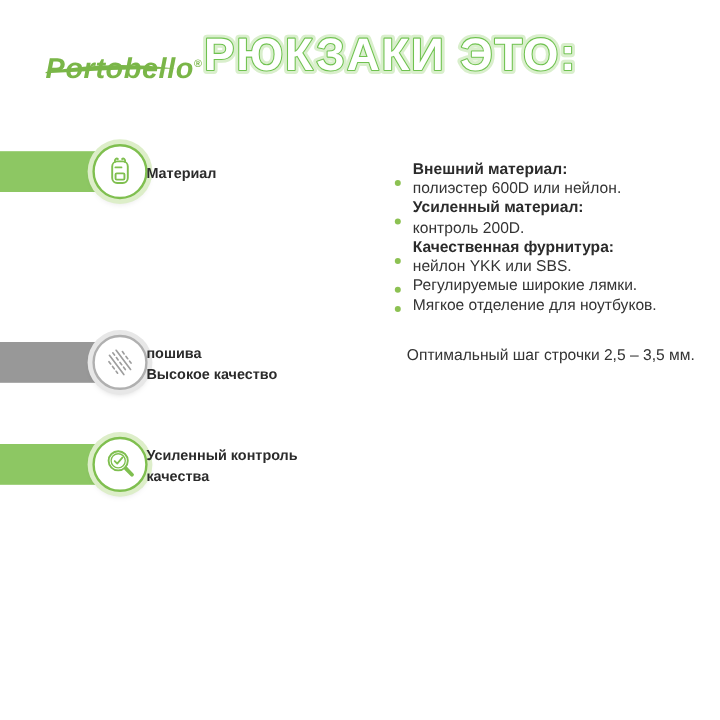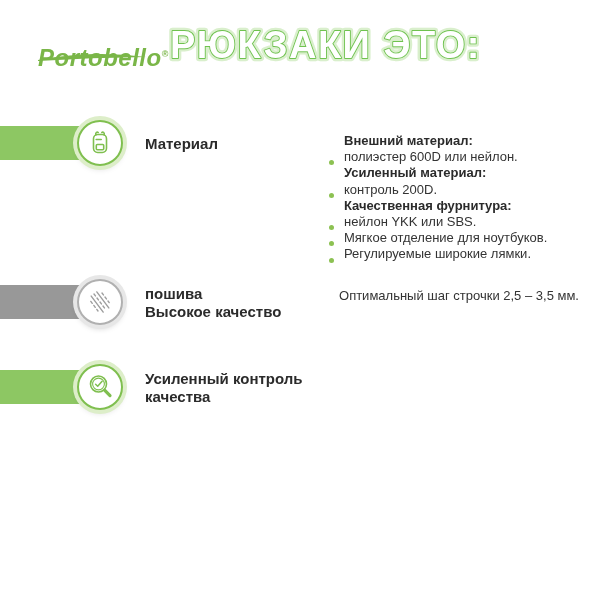--- a/index.html
+++ b/index.html
@@ -52,32 +52,32 @@
   .circle-green {
     border: 2px solid #7fbf4f;
     box-shadow: 0 0 0 4px #ddeec9, 0 3px 6px rgba(0,0,0,0.15);
   }
   .circle-gray {
     border: 2px solid #b0b0b0;
     box-shadow: 0 0 0 4px #e7e7e7, 0 3px 6px rgba(0,0,0,0.22);
   }
 
   .row-label {
-    position: absolute; left: 145px;
-    font-weight: bold; font-size: 15px; line-height: 18px;
+    position: absolute; left: 122px;
+    font-weight: bold; font-size: 12px; line-height: 18px;
     color: #2b2b2b;
     white-space: nowrap;
   }
 
   
   .bullet-list {
     position: absolute; left: 329px; top: 133px; width: 260px;
     font-size: 13px; line-height: 16.2px; color: #333333;
   }
-  .bullet-item { display: flex; align-items: flex-end; }
+  .bullet-item { display: flex; align-items: center; }
   .dot {
     flex: 0 0 auto;
     width: 5px; height: 5px; border-radius: 50%;
     background: #8cc152;
     margin: 6px 10px 0 0;
   }
   .bullet-text .bold { font-weight: bold; color: #2b2b2b; }
 
   .stitch-note {
     position: absolute; left: 329px; top: 288px; width: 260px;
@@ -130,27 +130,27 @@
     <div class="bullet-item">
       <span class="dot"></span>
       <div class="bullet-text">
         <div class="bold">Качественная фурнитура:</div>
         <div>нейлон YKK или SBS.</div>
       </div>
     </div>
     <div class="bullet-item">
       <span class="dot"></span>
       <div class="bullet-text">
-        <div>Мягкое отделение для ноутбуков.</div>
+        <div>Регулируемые широкие лямки.</div>
       </div>
     </div>
     <div class="bullet-item">
       <span class="dot"></span>
       <div class="bullet-text">
-        <div>Регулируемые широкие лямки.</div>
+        <div>Мягкое отделение для ноутбуков.</div>
       </div>
     </div>
   </div>
 
 <div class="bar bar-gray" style="top:285px"></div>
 <div class="circle circle-gray" style="top:279px">
   <svg width="30" height="30" viewBox="0 0 30 30" fill="none" stroke="#9e9e9e" stroke-width="1.4" stroke-linecap="round">
     <path d="M5.8,14.4 L13,24" stroke-dasharray="2.4 2.6"></path>
     <path d="M6.2,9.1 L18.2,25.1"></path>
     <path d="M9,7 L21,23" stroke-dasharray="2.4 2.6"></path>

